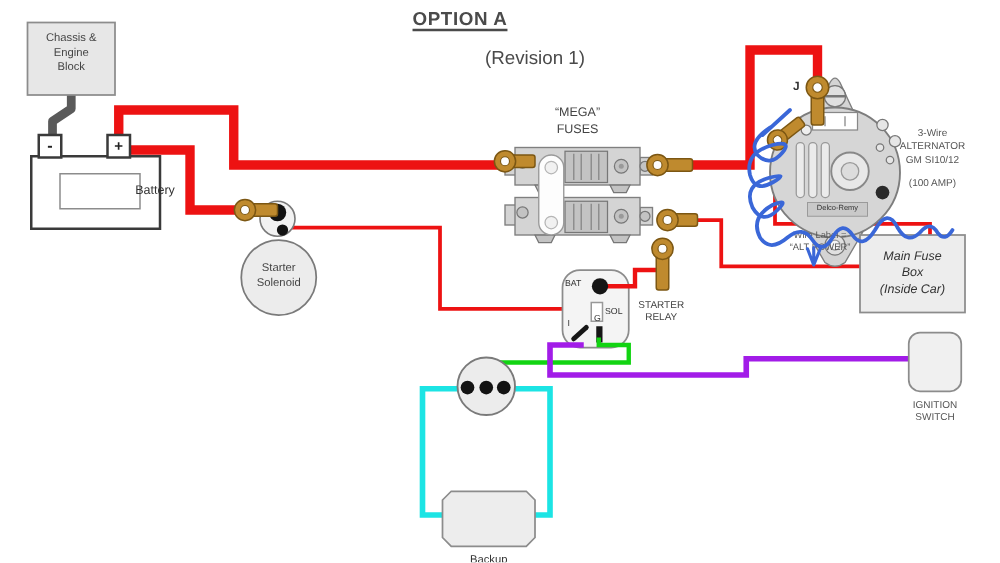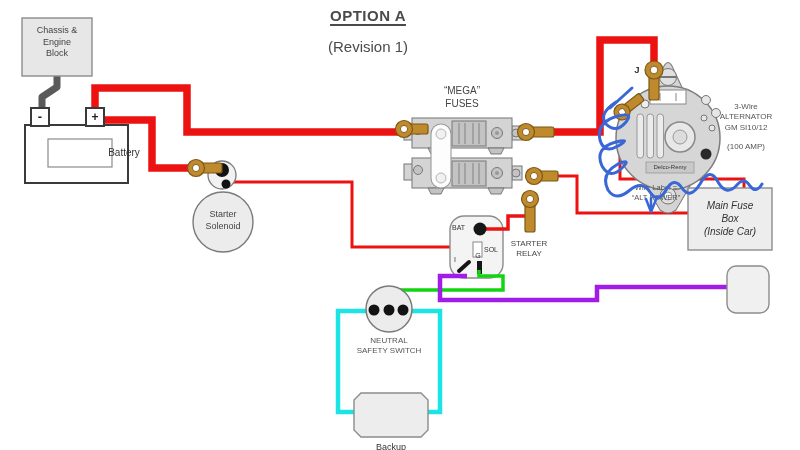--- a/index.html
+++ b/index.html
@@ -183,21 +183,21 @@
   <svg id="annotation" width="800" height="450" viewBox="0 0 800 450">
     <path class="w-blue" stroke-width="3" d="M632 88 L610 108"></path>
     <path class="w-blue" stroke-width="3" d="M616 102 Q598 114 606 124 Q616 134 626 122 Q634 112 618 116 Q596 122 600 140
              Q604 154 618 146 Q632 138 616 142 Q594 148 602 166 Q610 180 622 168 Q632 158 618 164
              Q600 174 608 190 Q616 202 630 190 Q642 180 650 192 Q658 204 666 190 Q674 176 682 188
              Q690 200 700 184 Q710 166 718 182 Q726 196 736 186 Q744 176 750 186 Q756 194 762 184"></path>
     <path class="w-blue" stroke-width="2.5" d="M651 198 L651 212 M646 199 L651 212 L657 197"></path>
   </svg>
 
   <div class="lbl title" style="left:268px;top:6px;width:200px;">OPTION A</div>
-  <div class="lbl subtitle" style="left:268px;top:37px;width:200px;">(Revision 1)</div>
+  <div class="lbl subtitle" style="left:268px;top:37px;width:200px;text-align:right;">(Revision 1)</div>
 
   <div class="lbl" style="left:24px;top:25px;width:66px;font-size:9px;color:#444;">Chassis &amp;
 Engine
 Block</div>
 
   <div class="lbl" style="left:31px;top:109px;width:18px;font-size:13px;font-weight:bold;color:#222;line-height:16px;">-</div>
   <div class="lbl" style="left:86px;top:110px;width:18px;font-size:12px;font-weight:bold;color:#222;line-height:15px;">+</div>
   <div class="lbl" style="left:48px;top:146px;width:64px;font-size:10px;color:#333;padding-left:44px;">Battery</div>
 
   <div class="lbl" style="left:193px;top:209px;width:60px;font-size:9px;color:#444;">Starter
@@ -206,26 +206,26 @@
   <div class="lbl" style="left:417px;top:85px;width:90px;font-size:10px;color:#444;line-height:1.25;">“MEGA”
 FUSES</div>
 
   <div class="lbl" style="left:452px;top:223px;width:22px;font-size:7px;text-align:left;color:#333;">BAT</div>
   <div class="lbl" style="left:484px;top:245px;width:20px;font-size:7px;text-align:left;color:#333;">SOL</div>
   <div class="lbl" style="left:472px;top:251px;width:12px;font-size:7px;color:#333;">G</div>
   <div class="lbl" style="left:450px;top:255px;width:10px;font-size:7px;color:#333;">I</div>
   <div class="lbl" style="left:503px;top:239px;width:52px;font-size:8px;color:#444;">STARTER
 RELAY</div>
 
-  <div class="lbl" style="left:352px;top:336px;width:74px;font-size:8px;color:#555;">NEUTRAL
-SAFETY SWITCH</div>
 
   <div class="lbl" style="left:362px;top:402px;width:58px;font-size:9px;color:#333;margin-top:40px;">Backup
 Lights</div>
 
+  <div class="lbl" style="left:712px;top:319px;width:72px;font-size:8px;color:#555;">IGNITION
+SWITCH</div>
 
   <div class="lbl" style="left:692px;top:199px;width:76px;font-size:10px;color:#333;font-style:italic;">Main Fuse
 Box
 (Inside Car)</div>
 
   <div class="lbl" style="left:630px;top:64px;width:14px;font-size:9.5px;color:#333;font-weight:bold;">J</div>
   <div class="lbl" style="left:646px;top:164px;width:48px;font-size:6px;color:#333;">Delco-Remy</div>
   <div class="lbl" style="left:706px;top:102px;width:80px;font-size:8px;color:#555;">3-Wire
 ALTERNATOR
 GM SI10/12</div>

